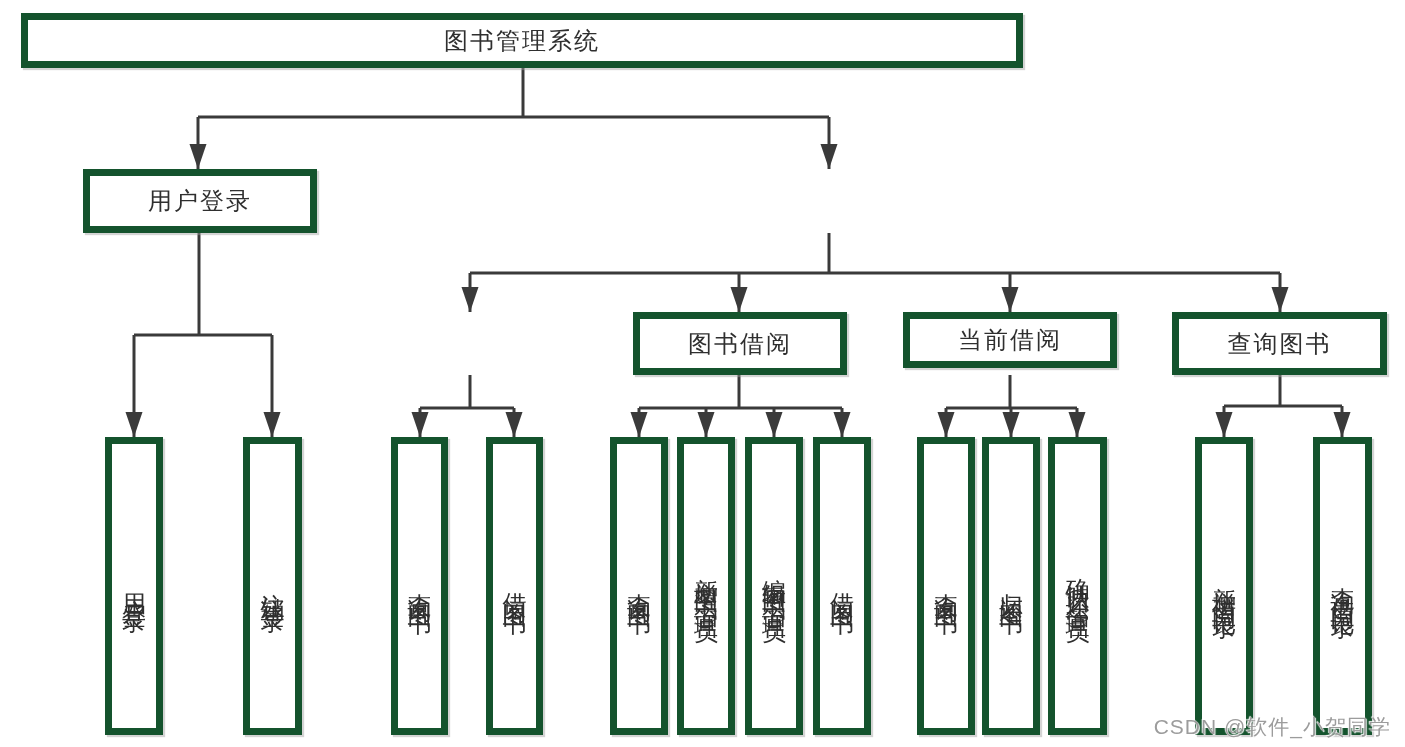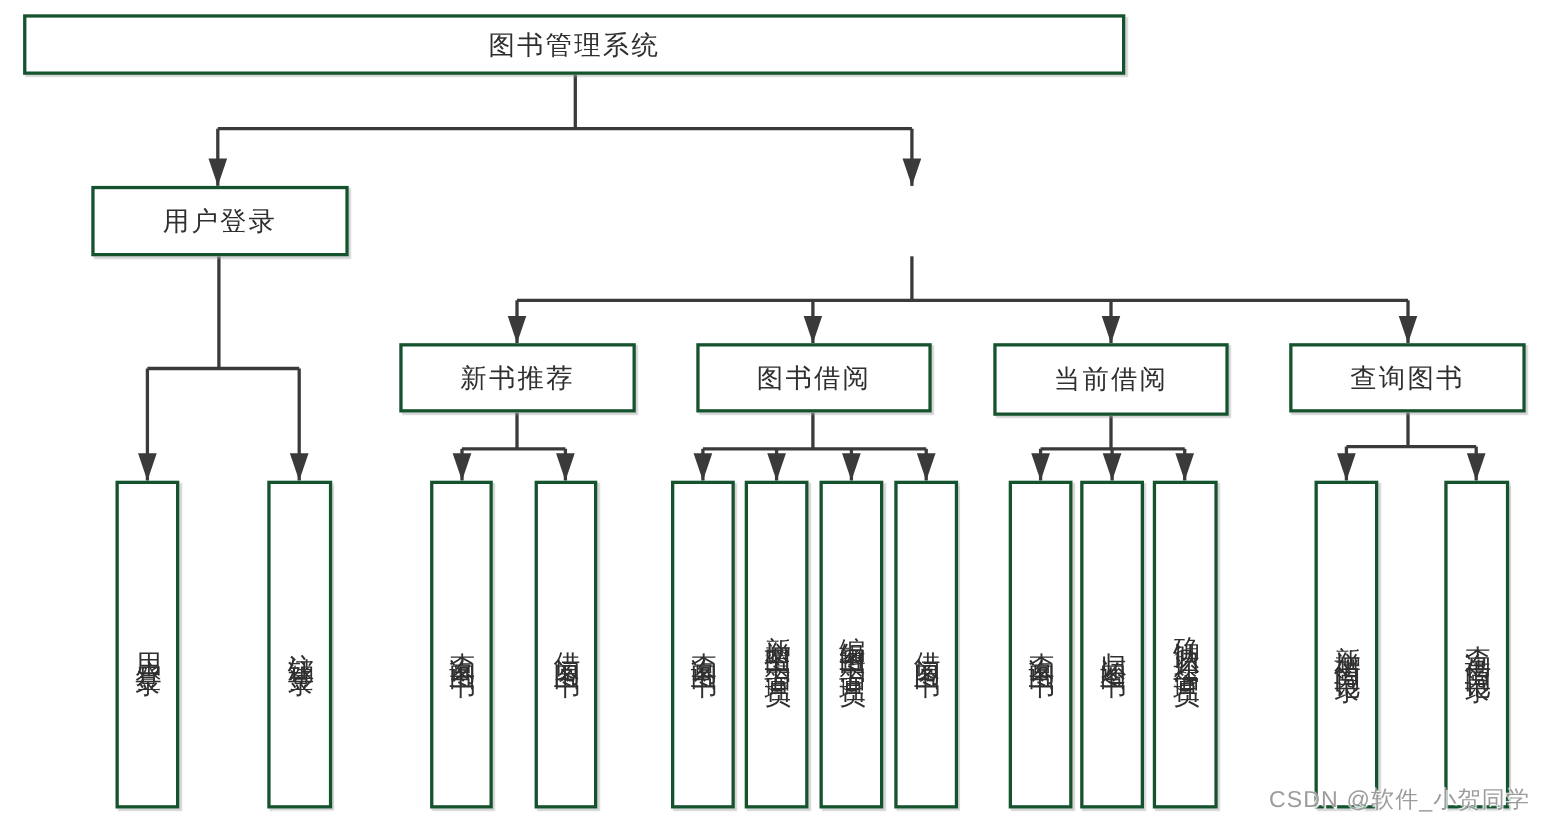--- a/index.html
+++ b/index.html
@@ -7,21 +7,21 @@
     position:relative;
     width:1405px;height:747px;
     background:#ffffff;
     font-family:"Liberation Sans", sans-serif;
     overflow:hidden;
   }
   #wires{position:absolute;left:0;top:0;width:1405px;height:747px;}
   .hbox,.vbox{
     position:absolute;
     background:#ffffff;
-    border:3px solid #14532d;
+    border:7px solid #14532d;
     box-sizing:border-box;
     display:flex;align-items:center;justify-content:center;
     color:#2f2f2f;
     box-shadow:2px 2px 1px rgba(160,160,160,0.45);
   }
   .hbox{font-size:24px;letter-spacing:2px;white-space:nowrap;}
   .vbox{font-size:24px;}
   .vbox .vtext{
     writing-mode:vertical-rl;
     text-orientation:mixed;
@@ -91,23 +91,22 @@
       <path d="M1224 406 H1342"></path>
       <path d="M1224 406 V437" marker-end="url(#arrow)"></path>
       <path d="M1342 406 V437" marker-end="url(#arrow)"></path>
     </g>
   </svg>
 
   <div class="hbox" style="left:21px;top:13px;width:1002px;height:55px;">图书管理系统</div>
 
   <div class="hbox" style="left:83px;top:169px;width:234px;height:64px;">用户登录</div>
 
-  <div class="hbox" style="left:363px;top:312px;width:215px;height:63px;">新书推荐</div>
   <div class="hbox" style="left:633px;top:312px;width:214px;height:63px;">图书借阅</div>
-  <div class="hbox" style="left:903px;top:312px;width:214px;height:66px;">当前借阅</div>
+  <div class="hbox" style="left:903px;top:312px;width:214px;height:56px;">当前借阅</div>
   <div class="hbox" style="left:1172px;top:312px;width:215px;height:63px;">查询图书</div>
 
   <div class="vbox" style="left:105px;top:437px;width:58px;height:298px;">
     <span class="vtext">用户登录</span>
   </div>
   <div class="vbox" style="left:243px;top:437px;width:59px;height:298px;">
     <span class="vtext">注销登录</span>
   </div>
 
   <div class="vbox" style="left:391px;top:437px;width:57px;height:298px;">

